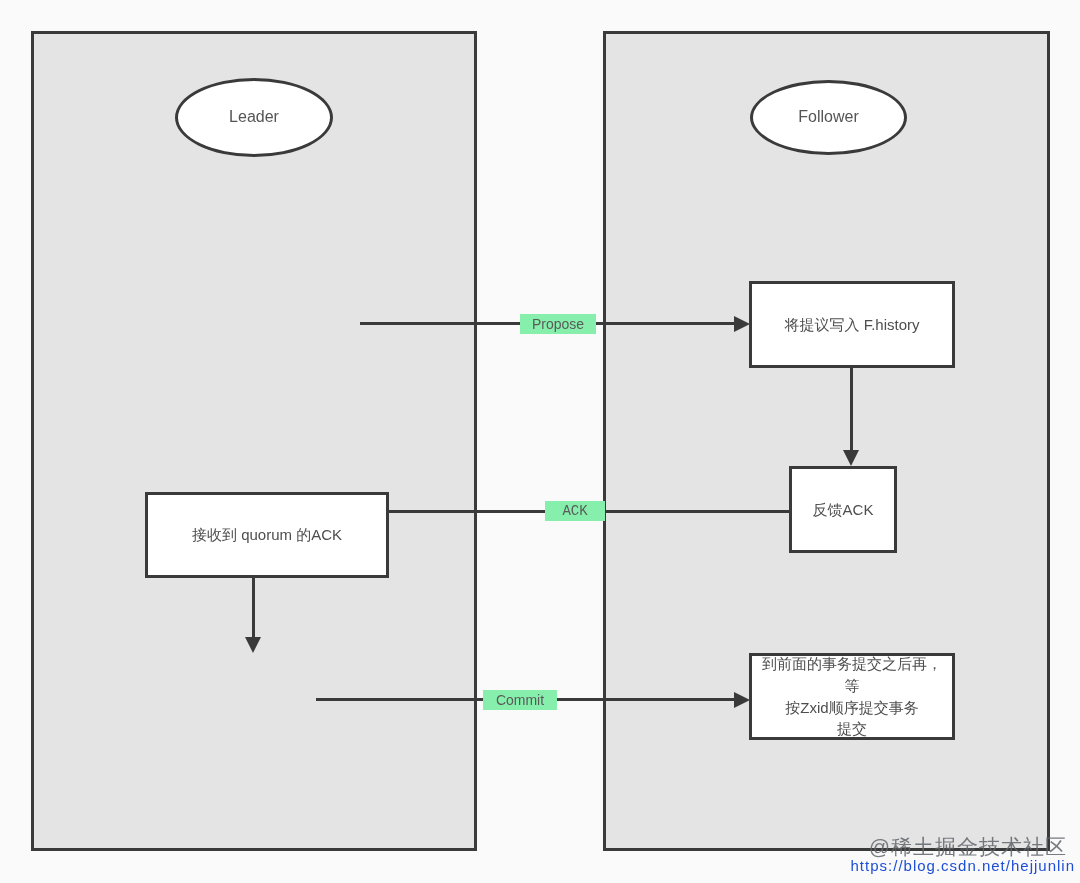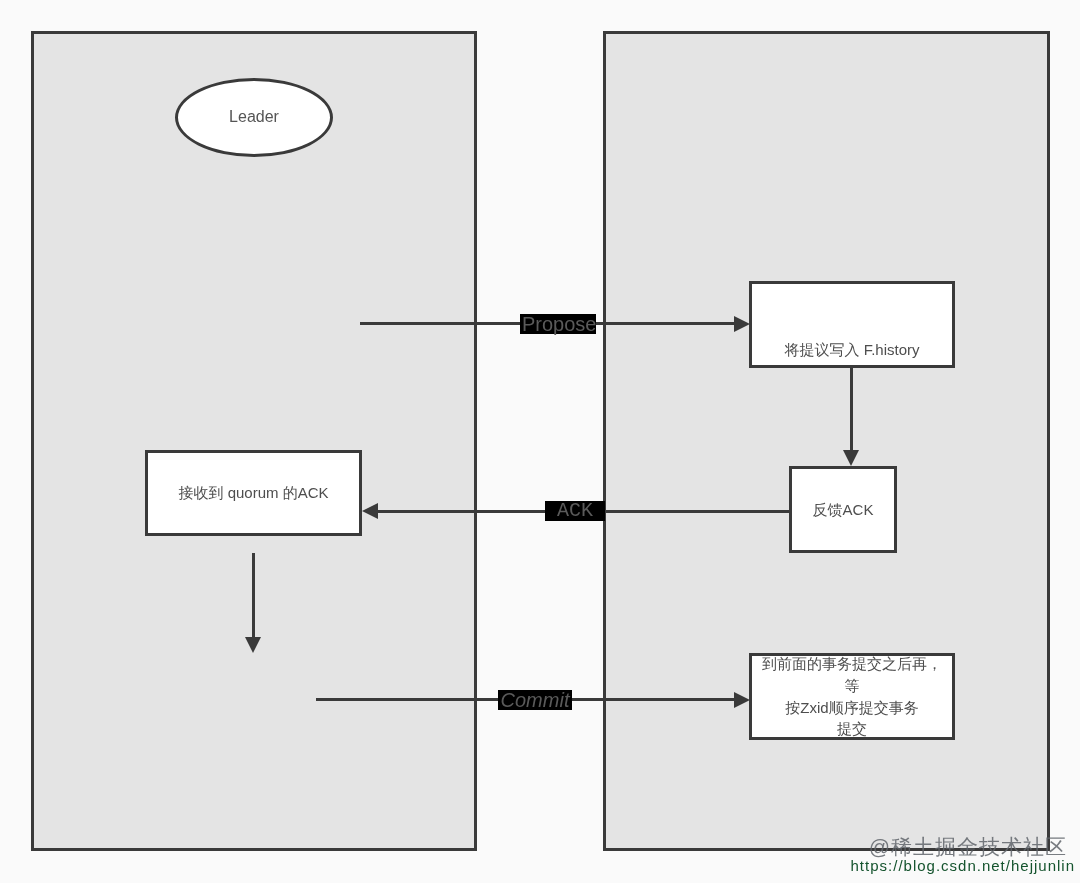--- a/index.html
+++ b/index.html
@@ -37,23 +37,23 @@
     font-size: 15px;
     line-height: 1.55;
     padding: 4px 8px;
   }
   .ellipse { border-radius: 50%; font-size: 16px; color: #555; }
 
   .ellipse-leader   { left: 175px; top: 78px; width: 158px; height: 79px; }
   .ellipse-follower { left: 750px; top: 80px; width: 157px; height: 75px; }
 
   .node-leader-receive { left: 146px; top: 283px; width: 214px; height: 81px; }
-  .node-leader-quorum  { left: 145px; top: 450px; width: 217px; height: 86px; align-items: center; }
+  .node-leader-quorum  { left: 145px; top: 492px; width: 244px; height: 86px; align-items: center; }
   .node-leader-commit  { left: 191px; top: 653px; width: 125px; height: 87px; }
-  .node-follower-write { left: 749px; top: 281px; width: 206px; height: 87px; justify-content: flex-end; }
+  .node-follower-write { left: 749px; top: 281px; width: 206px; height: 87px; }
   .node-follower-ack   { left: 789px; top: 466px; width: 108px; height: 87px; }
   .node-follower-zxid  { left: 749px; top: 653px; width: 206px; height: 87px; line-height: 1.45; }
 
   .hline { position: absolute; height: 3px; background: #3a3a3a; }
   .vline { position: absolute; width: 3px; background: #3a3a3a; }
 
   .arrow-right {
     position: absolute; width: 0; height: 0;
     border-top: 8px solid transparent;
     border-bottom: 8px solid transparent;
@@ -67,58 +67,61 @@
   }
   .arrow-down {
     position: absolute; width: 0; height: 0;
     border-left: 8px solid transparent;
     border-right: 8px solid transparent;
     border-top: 16px solid #3a3a3a;
   }
 
   .edge-label {
     position: absolute;
-    background: #000000;
+    background: #86efac;
     color: #5a5a5a;
-    font-size: 20px;
+    font-size: 14px;
     line-height: 20px;
     text-align: center;
     padding: 0 2px;
   }
   .label-propose { left: 520px; top: 314px; width: 72px; }
   .label-ack     { left: 545px; top: 501px; width: 56px; font-family: Liberation Mono, monospace; }
-  .label-commit  { left: 498px; top: 690px; width: 70px; font-style: italic; }
+  .label-commit  { left: 483px; top: 690px; width: 70px; }
 
   .watermark-line1 {
     position: absolute;
     right: 13px; top: 833px;
     font-size: 21px;
     color: rgba(96, 101, 107, 0.85);
     letter-spacing: 1px;
     white-space: nowrap;
   }
   .watermark-line2 {
     position: absolute;
     right: 5px; top: 857px;
     font-size: 15px;
-    color: #14532d;
+    color: #1d4ed8;
     letter-spacing: 1px;
     white-space: nowrap;
   }
 </style>
 </head>
 <body>
 
 <div id="canvas">
 
   <div class="lane lane-leader"></div>
   <div class="lane lane-follower"></div>
 
   <div class="node ellipse ellipse-leader">
     <span>Leader</span>
+  </div>
+  <div class="node ellipse ellipse-follower">
+    <span>Follower</span>
   </div>
 
   <div class="hline" style="left:360px; top:322px; width:376px;"></div>
   <div class="arrow-right" style="left:734px; top:316px;"></div>
 
   <div class="hline" style="left:376px; top:510px; width:413px;"></div>
   <div class="arrow-left" style="left:362px; top:503px;"></div>
 
   <div class="hline" style="left:316px; top:698px; width:420px;"></div>
   <div class="arrow-right" style="left:734px; top:692px;"></div>

